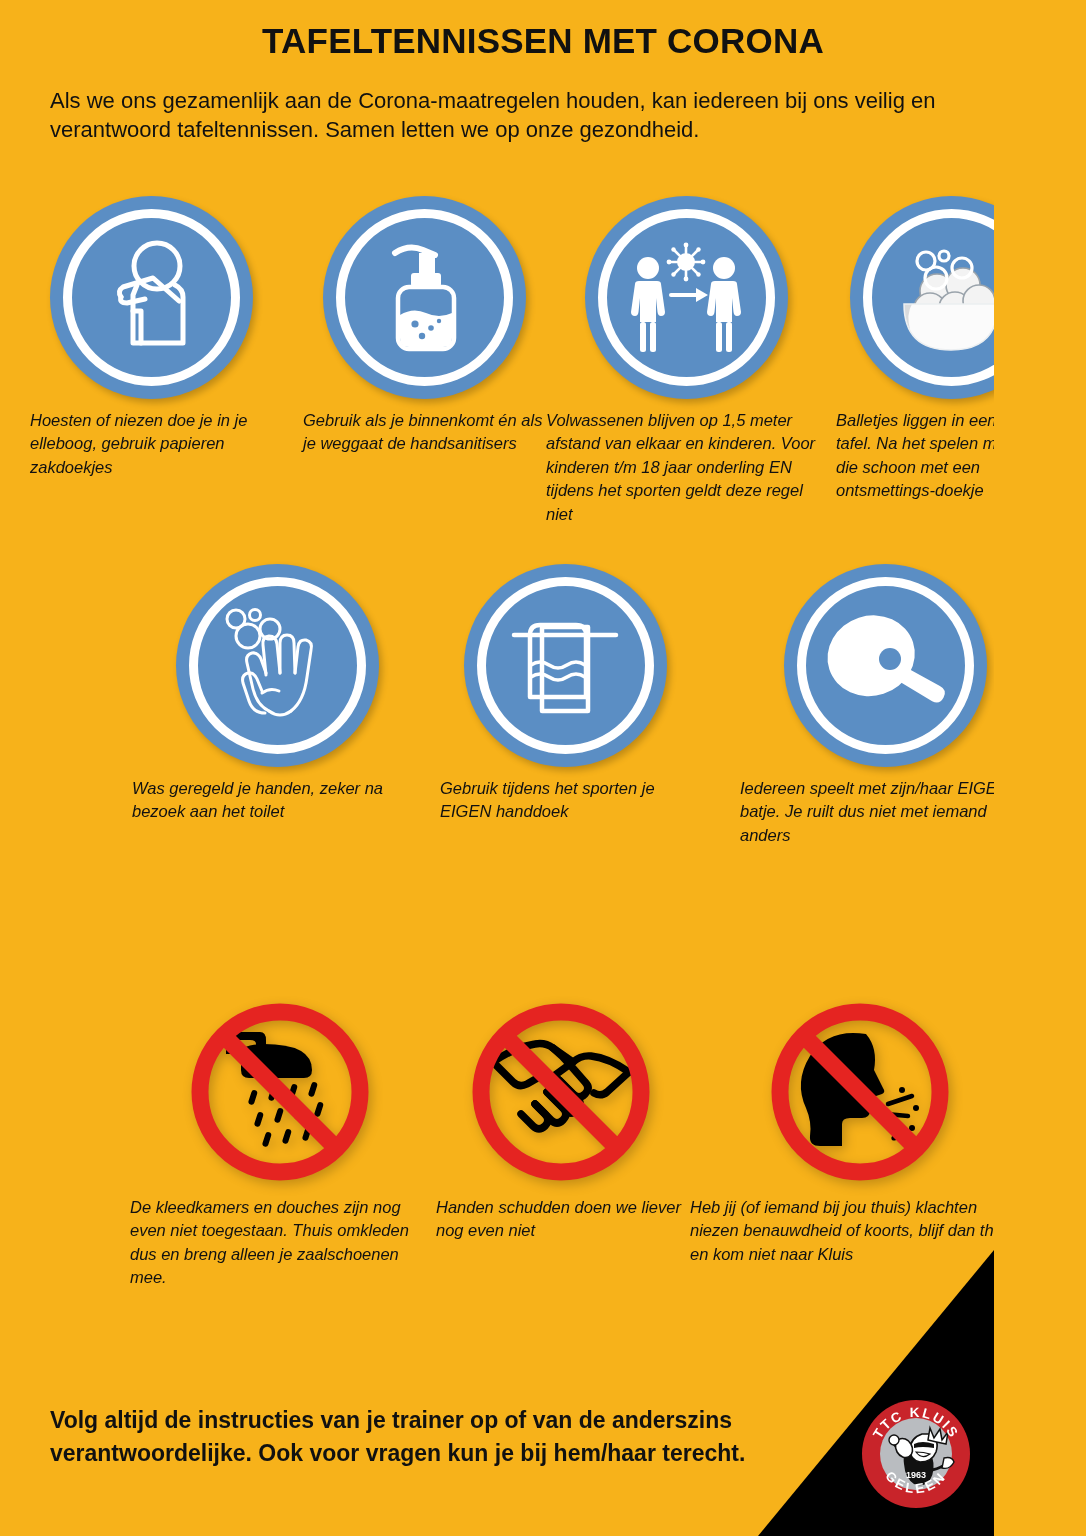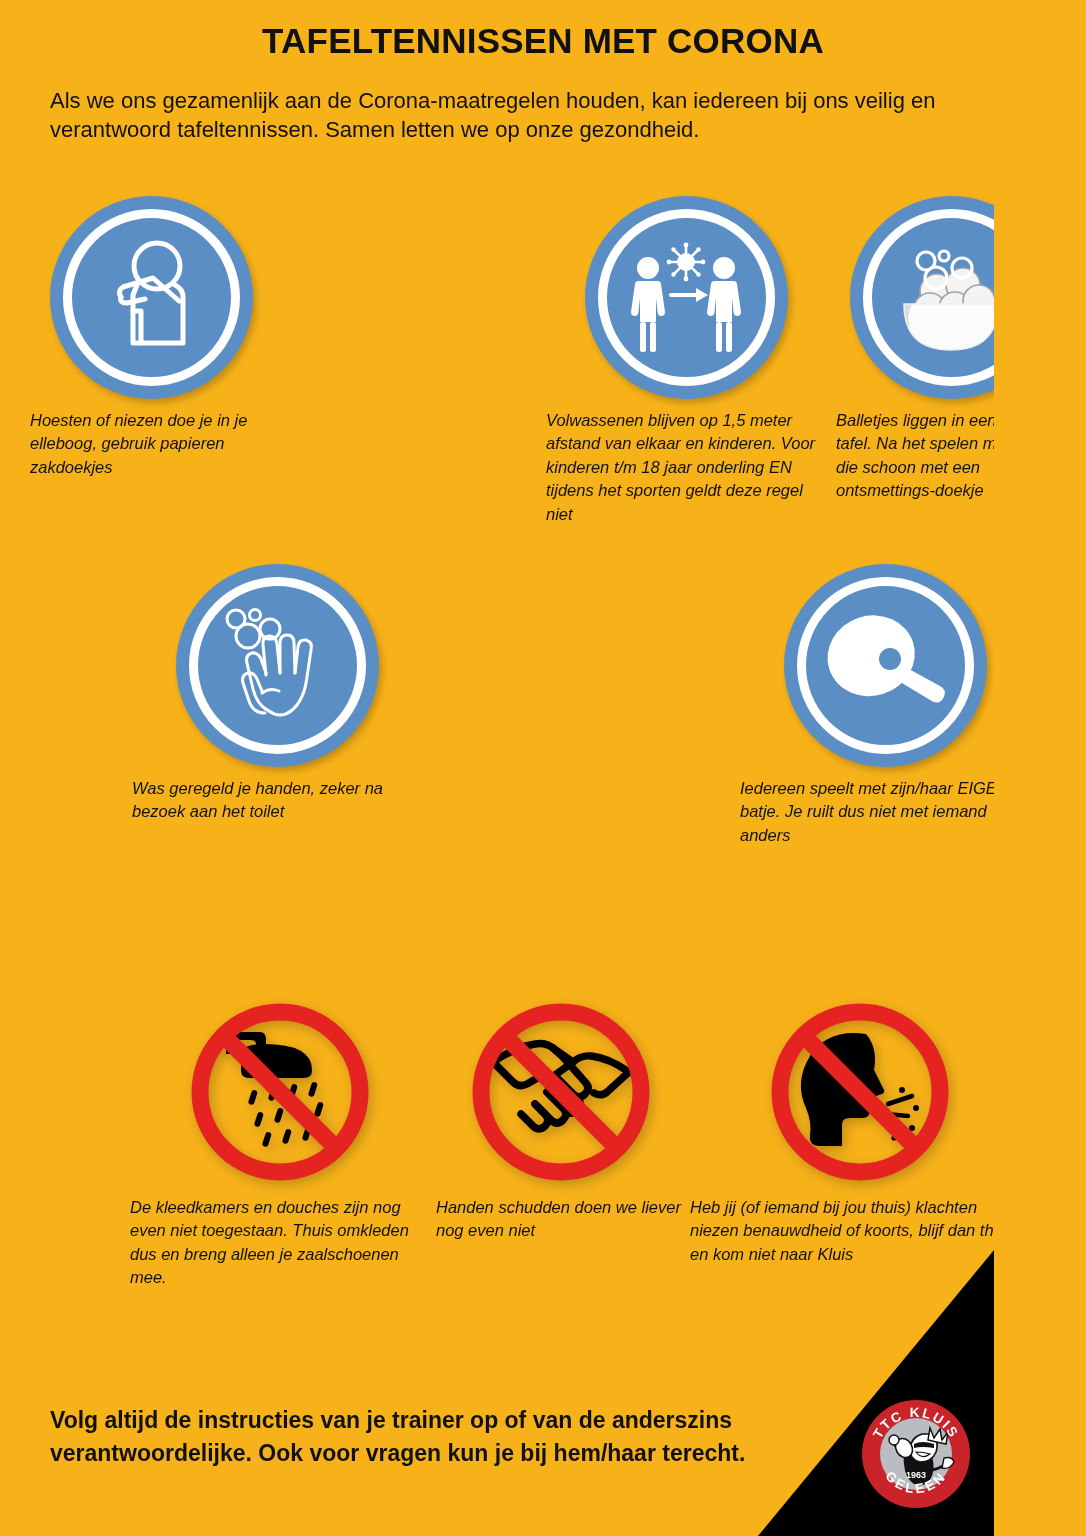--- a/index.html
+++ b/index.html
@@ -94,20 +94,36 @@
           <circle cx="70" cy="33" r="23"></circle>
           <path d="M50 52 L46 62 L46 110 L96 110 L96 64 Q96 56 88 52"></path>
           <path d="M34 64 Q30 58 36 54 L66 45 L92 68"></path>
           <path d="M34 64 Q32 70 40 70 L58 66"></path>
           <path d="M46 78 L54 78 L54 110"></path>
         </svg>
       </div>
       <div class="caption">Hoesten of niezen doe je in je elleboog, gebruik papieren zakdoekjes</div>
     </div>
 
+    <div class="cell" style="left:303px;top:0;width:243px;">
+      <div class="badge">
+        <svg width="120" height="130" viewBox="0 0 120 130" fill="none" stroke="#ffffff" stroke-width="4.5" stroke-linecap="round" stroke-linejoin="round">
+          <path d="M30 20 Q44 11 58 17 L70 22" stroke-width="6"></path>
+          <rect x="54" y="20" width="16" height="22" fill="#ffffff" stroke="none"></rect>
+          <rect x="46" y="40" width="30" height="14" rx="3" fill="#ffffff" stroke="none"></rect>
+          <rect x="33" y="54" width="56" height="62" rx="11"></rect>
+          <path d="M35 82 Q48 74 61 80 Q74 86 87 80 L87 105 Q87 114 78 114 L44 114 Q35 114 35 105 Z" fill="#ffffff" stroke="none"></path>
+          <circle cx="50" cy="91" r="3.6" fill="#5b8ec4" stroke="none"></circle>
+          <circle cx="66" cy="95" r="2.8" fill="#5b8ec4" stroke="none"></circle>
+          <circle cx="57" cy="103" r="3.2" fill="#5b8ec4" stroke="none"></circle>
+          <circle cx="74" cy="88" r="2.2" fill="#5b8ec4" stroke="none"></circle>
+        </svg>
+      </div>
+      <div class="caption">Gebruik als je binnenkomt én als je weggaat de handsanitisers</div>
+    </div>
 
     <div class="cell" style="left:546px;top:0;width:280px;">
       <div class="badge">
         <svg width="140" height="120" viewBox="0 0 140 120" fill="#ffffff">
 
           <g transform="translate(70,24)">
             <circle cx="0" cy="0" r="9"></circle>
             <g stroke="#ffffff" stroke-width="2.6" stroke-linecap="round">
               <line x1="0" y1="-9" x2="0" y2="-16"></line>
                 <line x1="0" y1="9" x2="0" y2="16"></line>
@@ -196,20 +212,36 @@
           <path d="M88 72 L91 46 Q92 38 99 39 Q106 41 104 49 L100 76 Q97 100 84 110"></path>
           <path d="M62 110 Q73 118 84 110"></path>
 
           <path d="M58 112 Q46 112 42 100 L36 82 Q34 74 41 72 Q47 71 50 78 L55 90"></path>
           <path d="M55 92 Q63 86 72 90"></path>
         </svg>
       </div>
       <div class="caption">Was geregeld je handen, zeker na bezoek aan het toilet</div>
     </div>
 
+    <div class="cell" style="left:440px;top:0;width:250px;">
+      <div class="badge">
+        <svg width="130" height="130" viewBox="0 0 130 130" fill="none" stroke="#ffffff" stroke-width="4.5" stroke-linecap="round" stroke-linejoin="round">
+
+          <line x1="14" y1="34" x2="116" y2="34"></line>
+
+          <path d="M42 26 L88 26 L88 110 L42 110 Z"></path>
+
+          <path d="M30 34 Q30 24 40 24 L76 24 Q86 24 86 34 L86 96 L30 96 Z"></path>
+
+          <path d="M31 64 Q40 58 49 64 Q58 70 67 64 Q76 58 85 64" stroke-width="3.6"></path>
+          <path d="M31 76 Q40 70 49 76 Q58 82 67 76 Q76 70 85 76" stroke-width="3.6"></path>
+        </svg>
+      </div>
+      <div class="caption">Gebruik tijdens het sporten je EIGEN handdoek</div>
+    </div>
 
     <div class="cell" style="left:740px;top:0;width:290px;">
       <div class="badge">
         <svg width="140" height="140" viewBox="0 0 140 140">
           <g transform="rotate(-18 70 70)">
             <ellipse cx="60" cy="56" rx="44" ry="40" fill="#ffffff"></ellipse>
             <path d="M76 86 L104 118 Q110 124 116 118 Q122 112 116 106 L88 76 Z" fill="#ffffff"></path>
           </g>
           <circle cx="75" cy="63" r="11" fill="#5b8ec4"></circle>
         </svg>

